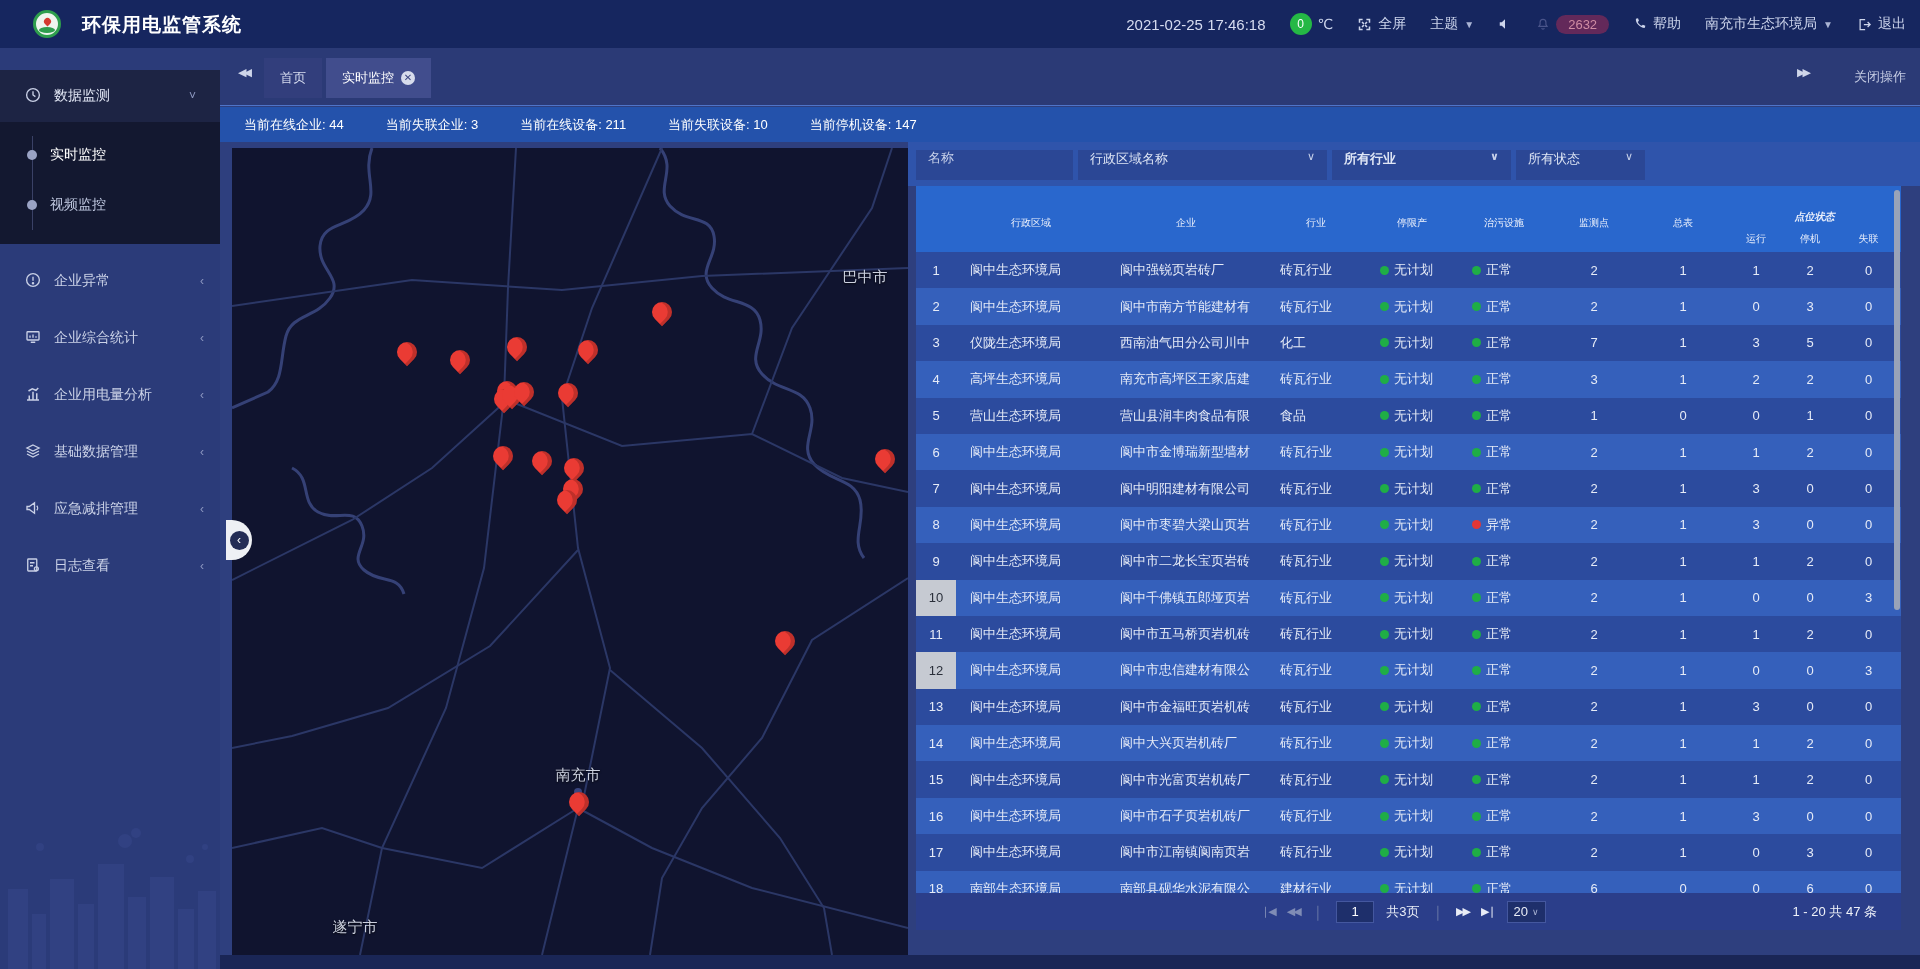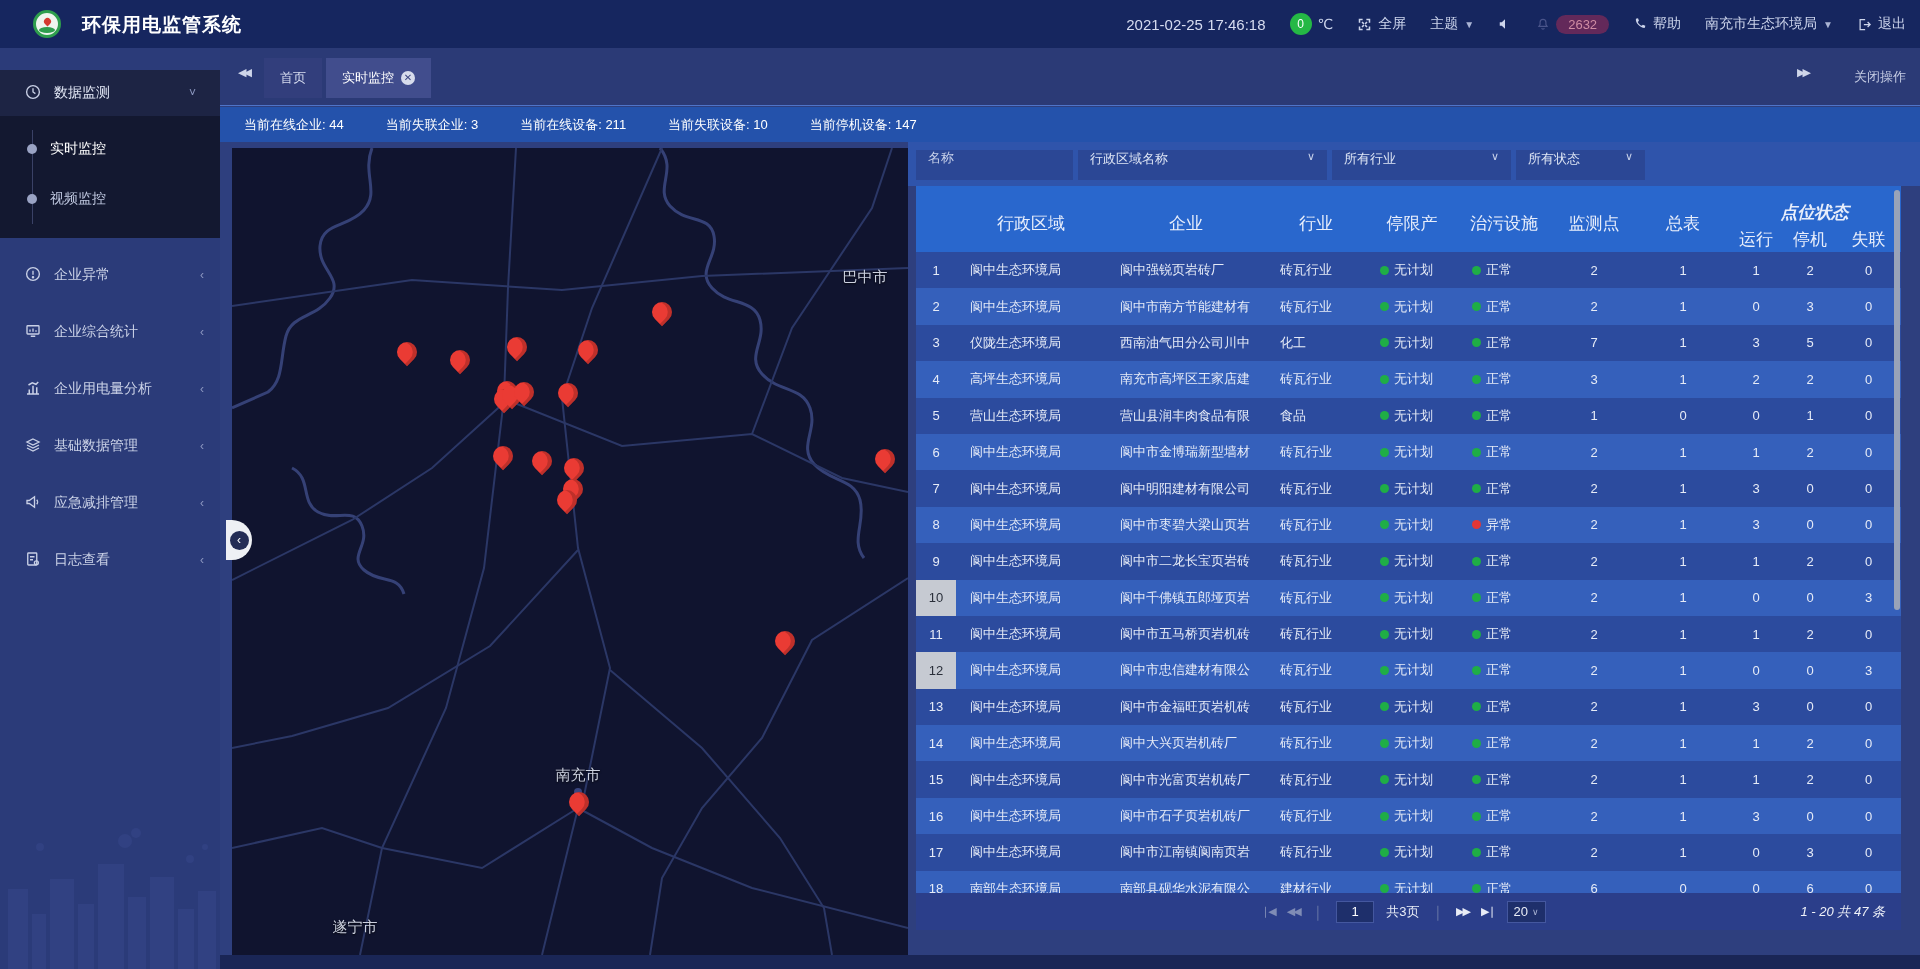--- a/index.html
+++ b/index.html
@@ -16,21 +16,21 @@
   .topbar-right { position:absolute; right:14px; top:0; height:48px; display:flex; align-items:center; gap:24px; color:#cdd5ec; font-size:14px; }
   .topbar-right .item { display:flex; align-items:center; gap:6px; white-space:nowrap; }
   .datetime { color:#d6dcf0; font-size:15px; }
   .temp-badge { width:22px; height:22px; border-radius:50%; background:#25b845; color:#fff; font-size:12px; display:flex; align-items:center; justify-content:center; }
   .notif-pill { background:#63295a; color:#cf8da4; border-radius:10px; padding:2px 12px; font-size:13px; }
   .caret { font-size:10px; color:#aab4d4; }
   .icon-svg { display:inline-block; vertical-align:middle; }
 
   
   .sidebar { position:absolute; left:0; top:48px; width:220px; height:921px; background:#2b3b79; z-index:20; overflow:hidden; }
-  .side-group-header { height:46px; display:flex; align-items:center; background:#1d2444; color:#e3e8f6; font-size:14px; padding:0 24px 0 24px; cursor:pointer; }
+  .side-group-header { height:52px; display:flex; align-items:center; background:#1d2444; color:#e3e8f6; font-size:14px; padding:0 24px 0 24px; cursor:pointer; }
   .side-group-header .lbl { margin-left:12px; flex:1; }
   .submenu { background:#131830; padding:8px 0 14px 0; position:relative; }
   .submenu::before { content:""; position:absolute; left:32px; top:14px; bottom:14px; width:1px; background:#3a4166; }
   .submenu-item { position:relative; height:50px; display:flex; align-items:center; padding-left:50px; color:#bfc7df; font-size:14px; cursor:pointer; }
   .submenu-item::before { content:""; position:absolute; left:27px; top:20px; width:10px; height:10px; border-radius:50%; background:#9aa3c4; }
   .submenu-item.active { color:#ffffff; }
   .side-item { height:40px; margin-top:17px; display:flex; align-items:center; padding:0 16px 0 24px; color:#ccd3e8; font-size:14px; cursor:pointer; }
   .side-item .lbl { margin-left:12px; flex:1;font-family:Liberation Mono, monospace; }
   .chev { color:#8d98c0; font-size:12px; }
   .skyline { position:absolute; left:0; bottom:0; width:220px; opacity:.45; }
@@ -59,28 +59,28 @@
   .collapse-handle .circ { width:19px; height:19px; border-radius:50%; background:#232c55; color:#ffffff; font-size:12px; line-height:18px; text-align:center; }
 
   
   .filterstrip { position:absolute; left:908px; top:142px; width:1012px; height:44px; background:#2f54ab; }
   .f-box { position:absolute; top:150px; height:30px; background:#2b4795; color:#dfe6f5; font-size:13px; display:flex; align-items:flex-start; padding:0 12px; }
   .f-input { left:916px; width:157px; }
   .f-input input { background:transparent; border:none; outline:none; color:#dfe6f5; font-size:13px; width:100%; font-family:inherit; }
   .f-input input::placeholder { color:#c9d2ea; opacity:1; }
   .f-select { justify-content:space-between; cursor:pointer; }
   .f-region { left:1078px; width:249px; }
-  .f-industry { left:1332px; width:179px; }
+  .f-industry { left:1332px; width:179px;font-weight:bold; }
   .f-status { left:1516px; width:129px; }
   .f-select .caret { color:#c9d2ea; font-size:11px; }
 
   
   .table-card { position:absolute; left:916px; top:186px; width:985px; height:744px; }
   .tgrid { display:grid; grid-template-columns:40px 150px 160px 100px 92px 92px 88px 90px 56px 52px 65px; }
-  .thead { position:absolute; left:0; top:0; width:985px; height:74px; background:#2967cd; color:#e8eefb; font-size:17px; }
+  .thead { position:absolute; left:0; top:0; width:985px; height:74px; background:#2967cd; color:#e8eefb; font-size:10px; }
   .thead .hmain { grid-row:1/3; display:flex; align-items:center; justify-content:center; }
   .thead .hgroup { grid-column:9/12; display:flex; align-items:flex-end; justify-content:center; font-style:italic; font-weight:bold; padding-top:8px; }
   .thead .hsub { display:flex; align-items:center; justify-content:center; padding-bottom:6px; }
   .tbody { position:absolute; left:0; top:66px; width:985px; height:641px; overflow:hidden; }
   .trow { height:36.4px; color:#e6ebf7; font-size:13px; cursor:pointer; }
   .trow.odd { background:#2c4b9e; }
   .trow.even { background:#3560bb; }
   .cell { display:flex; align-items:center; overflow:hidden; white-space:nowrap; }
   .cell.c-center { justify-content:center; }
   .cell.c-left { padding-left:14px; }
@@ -90,21 +90,21 @@
 
   
   .pagination { position:absolute; left:0; top:707px; width:985px; height:37px; background:#2b3e8a; display:flex; align-items:center; color:#e8ecf6; font-size:13px; }
   .pg-center { position:absolute; left:345px; display:flex; align-items:center; gap:12px; }
   .pg-ico { font-size:11px; letter-spacing:-2px; cursor:pointer; }
   .pg-ico.disabled { color:#7f8cb5; }
   .pg-sep { color:#5a6aa0; font-size:15px; }
   .pg-input { width:38px; height:22px; background:#1e2f6b; border:1px solid #44579f; color:#fff; text-align:center; font-size:13px; font-family:inherit; }
   .pg-size { height:22px; background:#1e2f6b; border:1px solid #44579f; display:flex; align-items:center; gap:4px; padding:0 6px; cursor:pointer; }
   .pg-size .caret { font-size:9px; }
-  .pg-right { position:absolute; right:16px; color:#eef1f8;font-style:italic; }
+  .pg-right { position:absolute; right:24px; color:#eef1f8; }
 
   .bottom-strip { position:absolute; left:220px; top:955px; width:1700px; height:14px; background:#1a2656; }
 </style>
 </head>
 <body>
 
 <div class="app">
 
   <header class="topbar">
     <div class="logo"></div>

